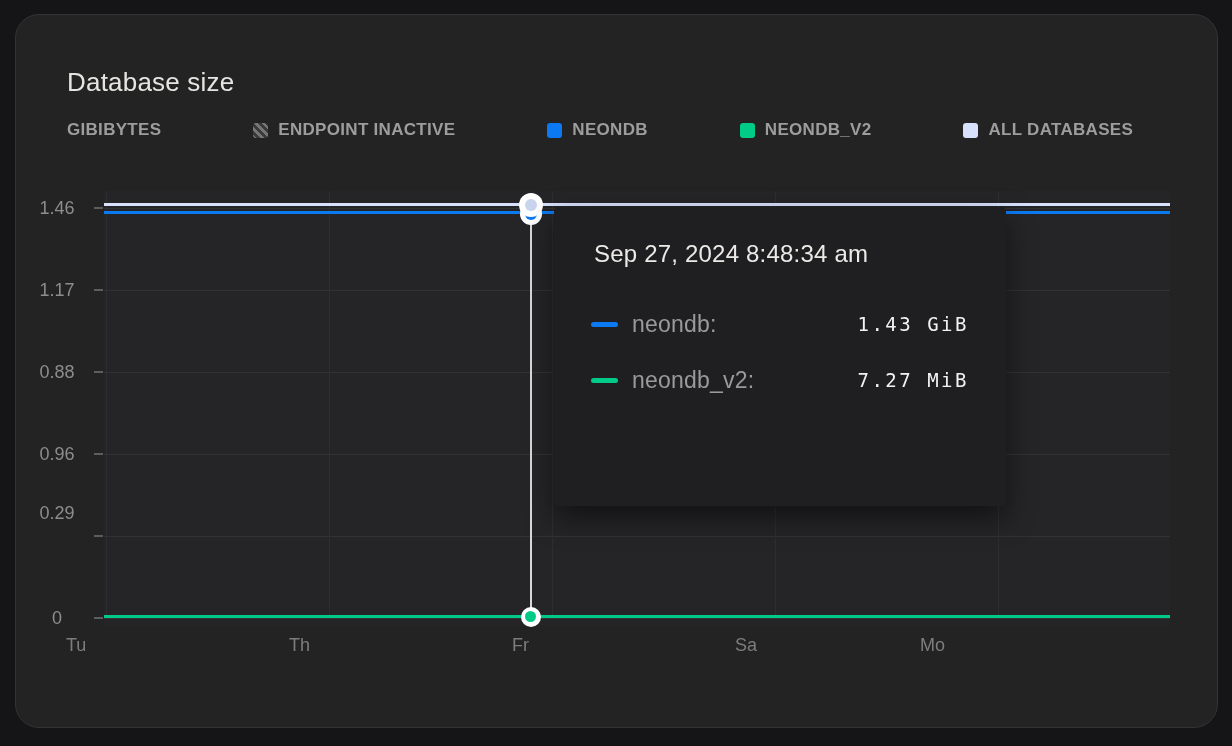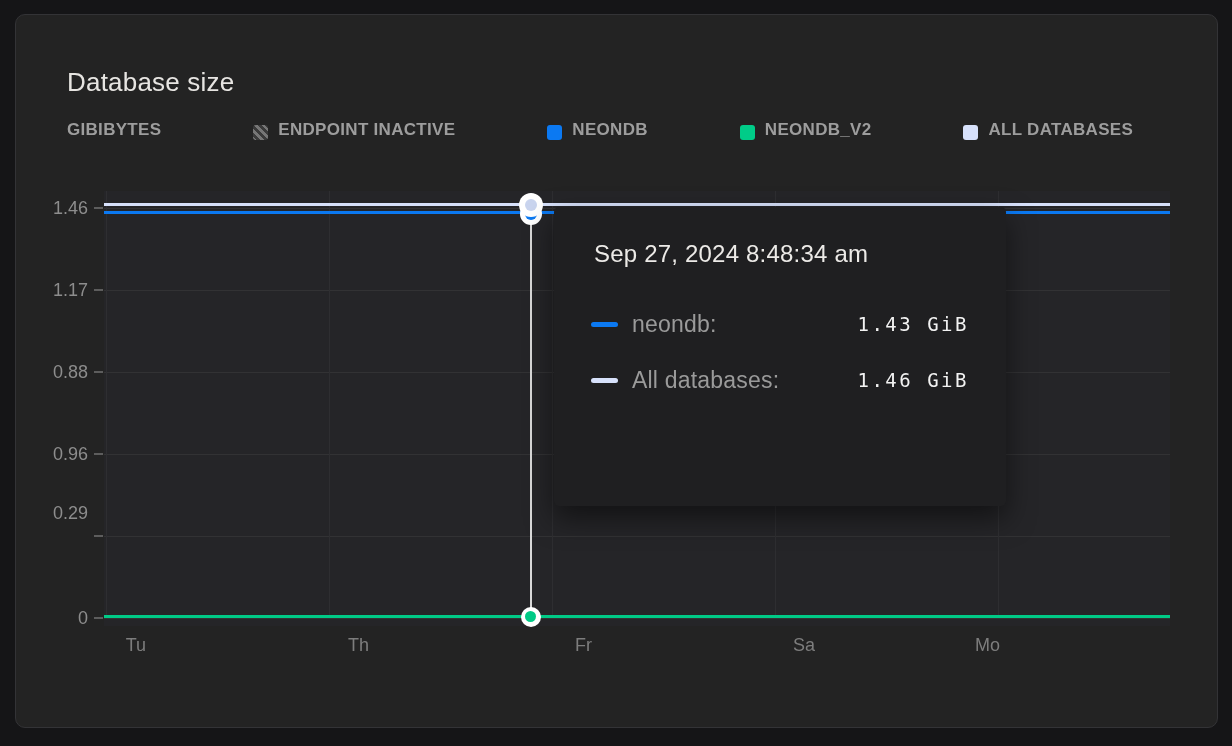--- a/index.html
+++ b/index.html
@@ -5,40 +5,40 @@
   * { margin:0; padding:0; box-sizing:border-box; }
   html,body { width:1232px; height:746px; }
   body {
     background:#151517;
     font-family:"Liberation Sans", sans-serif;
     overflow:hidden;
     position:relative;
   }
   .card {
     position:absolute; left:15px; top:14px; width:1203px; height:714px;
-    background:#232323; border:1px solid #333336; border-radius:10px;
+    background:#232323; border:1px solid #333336; border-radius:24px;
   }
   .card-title {
     position:absolute; left:51px; top:52px;
     font-size:26px; font-weight:500; color:#e7e5e2; letter-spacing:.2px;
   }
   .legend {
     position:absolute; left:51px; top:107px; height:16px;
     display:flex; align-items:center; gap:64px;
   }
-  .legend-item { display:flex; align-items:flex-end; gap:10px;padding-left:28px; }
+  .legend-item { display:flex; align-items:center; gap:10px;padding-left:28px; }
   .legend-text { font-size:17px; font-weight:700; color:#9d9d9d; letter-spacing:.3px; }
   .swatch { width:15px; height:15px; border-radius:3px; flex:none; }
   .swatch-hatch { background:repeating-linear-gradient(45deg,#767676 0 2.5px,#3a3a3a 2.5px 5.5px); }
   .swatch-neondb { background:#0b79f2; }
   .swatch-v2 { background:#00cc88; }
   .swatch-all { background:#d7e1fb; }
 
   .ylab {
-    position:absolute; left:10px; width:62px; text-align:right;
+    position:absolute; left:10px; width:62px; text-align:center;
     transform:translateY(-50%); font-size:18px; color:#8d8d8d;
   }
   .ytick { position:absolute; left:78px; width:9px; height:2px; background:#5d5d5d; }
 
   .plot {
     position:absolute; left:88px; top:176px; width:1066px; height:435px;
     background:#252528;
   }
   .gh { position:absolute; left:0; width:100%; height:1px; background:#323234; }
   .gv { position:absolute; top:0; height:427px; width:1px; background:#2e2e31; }
@@ -48,21 +48,21 @@
   .s-green { top:424px; background:#00ca86; }
 
   .crosshair { position:absolute; left:426px; top:9px; width:2px; height:421px; background:#d8d8d8; }
   .dot { position:absolute; border-radius:50%; }
   .halo { background:#ffffff; }
   .dot-blue  { background:#0b79f2; }
   .dot-all   { background:#c9d4ee; }
   .dot-green { background:#00ca86; }
 
   .xlab {
-    position:absolute; top:620px; width:80px; text-align:right;
+    position:absolute; top:620px; width:80px; text-align:left;
     font-size:18px; color:#7d7d7d;
   }
 
   .tooltip {
     position:absolute; left:538px; top:192px; width:452px; height:299px;
     background:#1f1f21; border-radius:5px; z-index:10;
     box-shadow:0 12px 28px rgba(0,0,0,.5);
   }
   .tt-title {
     margin:30px 37px 0 40px; font-size:24px; line-height:34px;
@@ -157,20 +157,20 @@
 
   <div class="tooltip">
     <div class="tt-title">Sep 27, 2024 8:48:34 am</div>
     <div class="tt-rows">
       <div class="tt-row">
         <span class="tt-dash d-blue"></span>
         <span class="tt-label">neondb:</span>
         <span class="tt-value">1.43 GiB</span>
       </div>
       <div class="tt-row">
-        <span class="tt-dash d-all"></span>
-        <span class="tt-label">All databases:</span>
-        <span class="tt-value">1.46 GiB</span>
+        <span class="tt-dash d-green"></span>
+        <span class="tt-label">neondb_v2:</span>
+        <span class="tt-value">7.27 MiB</span>
       </div>
     </div>
   </div>
 
 </div>
 
 </body></html>

